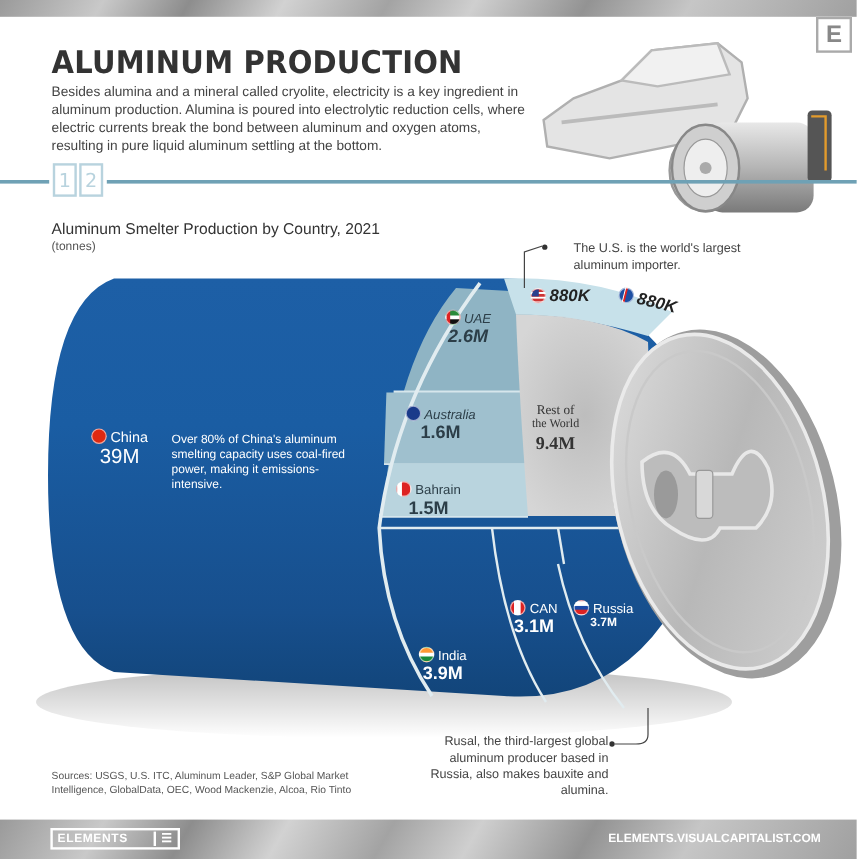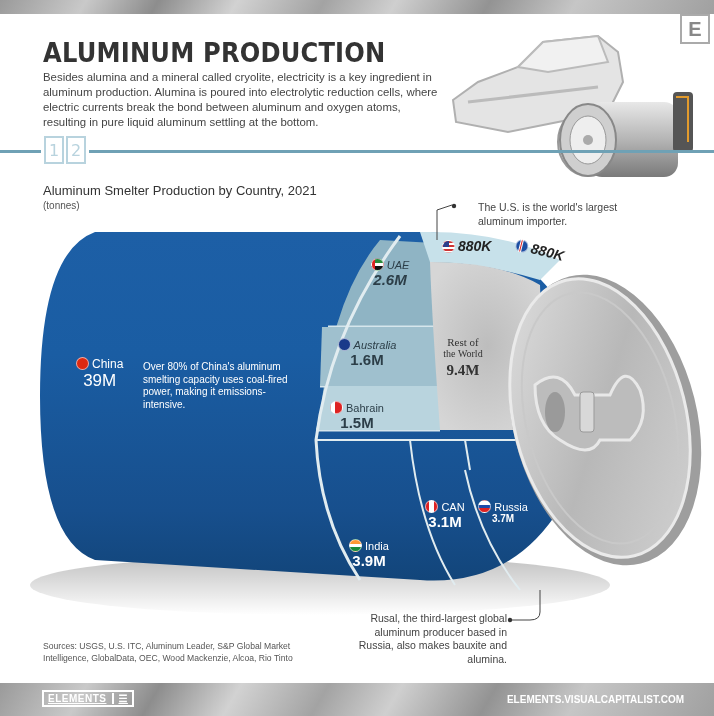--- a/index.html
+++ b/index.html
@@ -27,21 +27,21 @@
   .f-is { background:linear-gradient(90deg,#1d4fa3 0 30%,#fff 30% 34%,#d22 34% 48%,#fff 48% 52%,#1d4fa3 52%); position:relative; }
   .f-cn { background:#de2910; }
   .f-ae { background:linear-gradient(90deg,#d22 0 30%, transparent 30%), linear-gradient(180deg,#2a8a3a 0 33%,#fff 33% 66%,#111 66%); }
   .f-au { background:#1a3a8a; }
   .f-bh { background:linear-gradient(90deg,#fff 0 35%,#d22 35%); }
   .f-in { background:linear-gradient(180deg,#f93 0 33%,#fff 33% 66%,#1a8a3a 66%); }
   .f-ca { background:linear-gradient(90deg,#d22 0 25%,#fff 25% 75%,#d22 75%); }
   .f-ru { background:linear-gradient(180deg,#fff 0 33%,#1c4aa8 33% 66%,#d22 66%); }
   .annot { position:absolute; font-size:10.5px; line-height:13.5px; color:#444; }
   .sources { position:absolute; left:43px; top:640px; font-size:8.6px; line-height:12px; color:#555; width:270px; }
-  .elements-logo { position:absolute; left:42px; top:690px; border:2px solid #fff; color:#fff; font-weight:bold; font-size:10px; padding:1px 4px; letter-spacing:0.5px; display:flex; gap:6px; align-items:center;text-decoration:underline; }
+  .elements-logo { position:absolute; left:42px; top:690px; border:2px solid #fff; color:#fff; font-weight:bold; font-size:10px; padding:1px 4px; letter-spacing:0.5px; display:flex; gap:22px; align-items:center; }
   .elements-logo .ic { border-left:2px solid #fff; padding-left:4px; }
   .site { position:absolute; right:30px; top:694px; color:#fff; font-size:10px; font-weight:bold; }
 </style>
 </head>
 <body>
 
 <div class="foil top"></div>
 <div class="e-badge">E</div>
 
 <div class="title">ALUMINUM PRODUCTION</div>

